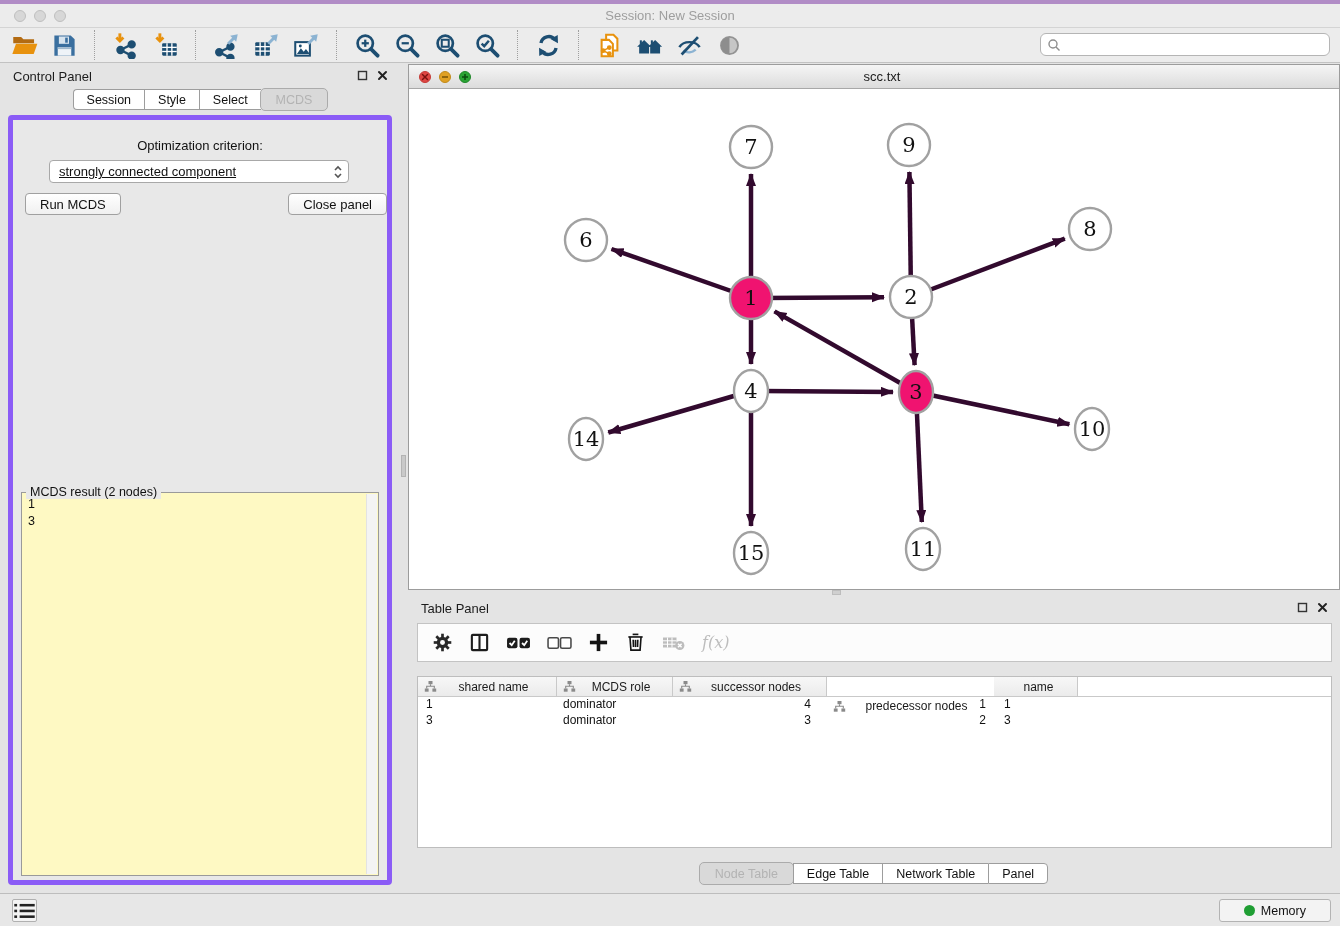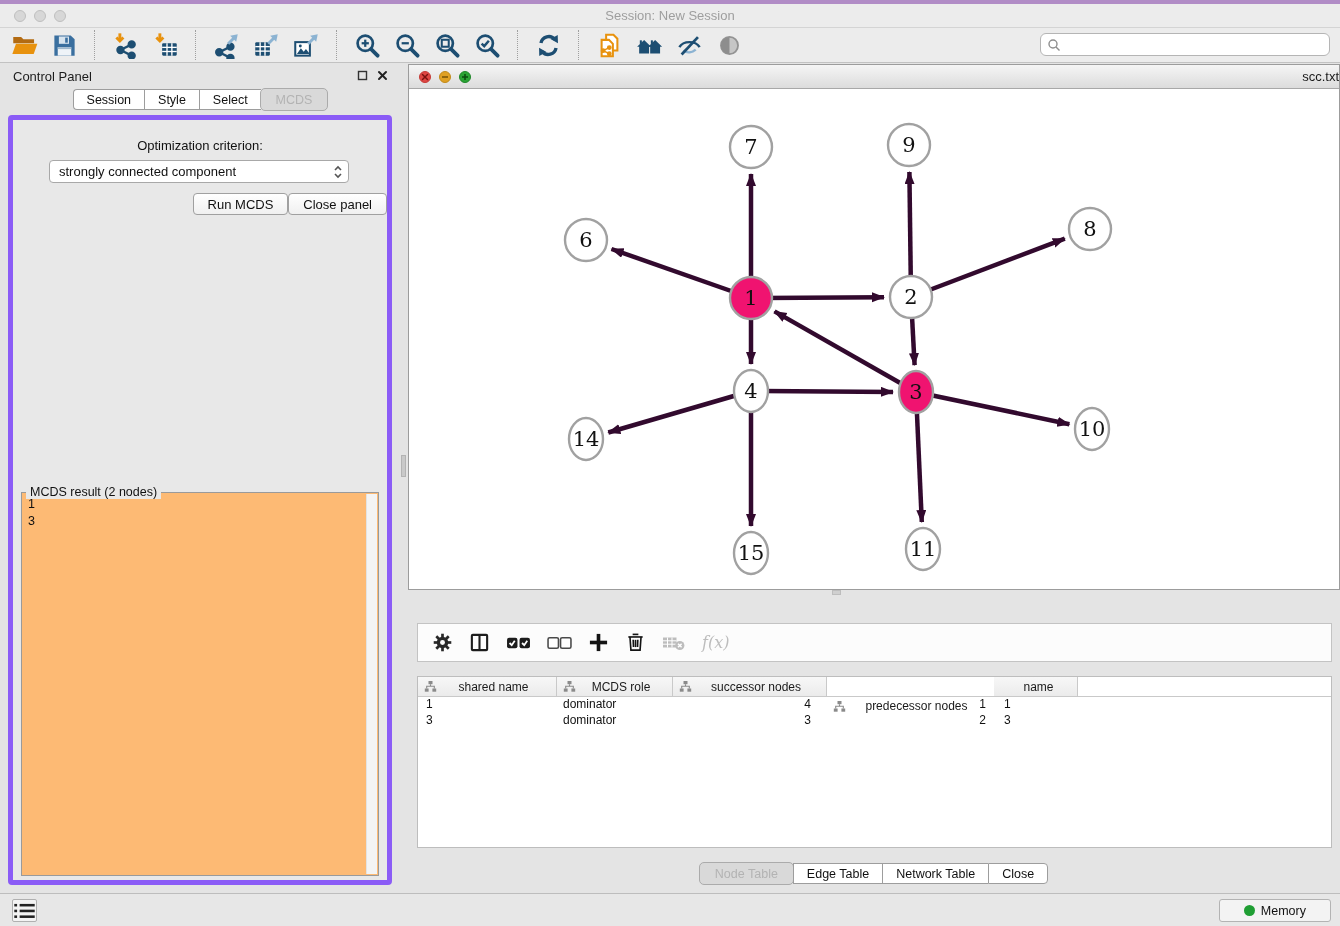--- a/index.html
+++ b/index.html
@@ -29,43 +29,43 @@
   .panel-title { position:absolute; left:13px; top:6px; font-size:13px; color:#1c1c1c; }
   .win-btns { position:absolute; right:12px; top:7px; display:flex; gap:9px; align-items:center; }
   .win-btns svg { width:11px; height:11px; display:block; }
   #cp-tabs, #tp-tabs { display:flex; justify-content:center; position:relative; z-index:2; }
   .tab { background:#fff; border:1px solid #9d9d9d; border-right:none; padding:2px 13px; font-size:12.5px; color:#111; height:21px; line-height:16px; }
   .tab:first-child { border-radius:4px 0 0 4px; }
   .tab:last-child { border-right:1px solid #9d9d9d; border-radius:0 4px 4px 0; }
   .tab.sel { background:#d9d9d9; color:#b3b3b3; border:1px solid #ababab; border-radius:5px; margin:-1px -1px; padding:3px 15px; height:23px; }
   #cp-body { position:absolute; left:8px; right:8px; top:52px; bottom:8px; border:5px solid #8b5cf6; border-radius:4px; background:#e8e8e8; }
   #opt-label { position:absolute; left:0; right:0; top:18px; text-align:center; font-size:13px; color:#111; }
-  #criterion-select { position:absolute; left:36px; right:38px; top:40px; height:23px; background:#fff; border:1px solid #a8a8a8; border-radius:4px; font-size:13px; color:#111; display:flex; align-items:center; padding-left:9px; }
+  #criterion-select { position:absolute; left:36px; right:38px; top:40px; height:23px; background:#fff; border:1px solid #a8a8a8; border-radius:4px; font-size:13px; color:#111; display:flex; align-items:center; padding-left:9px;text-decoration:underline; }
   #criterion-select svg { position:absolute; right:5px; top:3px; width:10px; height:16px; }
-  #cp-buttons { position:absolute; left:12px; right:0; top:73px; display:flex; justify-content:flex-end; }
+  #cp-buttons { position:absolute; left:12px; right:0; top:73px; display:flex; justify-content:space-between; }
   .mac-btn { height:22px; padding:0 14px; font-size:13px; color:#111; background:linear-gradient(#ffffff,#f0f0f0); border:1px solid #a0a0a0; border-radius:4px; font-family:"Liberation Sans",sans-serif; }
-  #result-group { position:absolute; left:8px; right:8px; top:372px; bottom:4px; border:1px solid #9a9a9a; background:#fdba74; }
+  #result-group { position:absolute; left:8px; right:8px; top:372px; bottom:4px; border:1px solid #9a9a9a; background:#fef9c3; }
   #result-legend { position:absolute; top:-8px; left:4px; background:#e8e8e8; padding:0 4px; font-size:12.5px; color:#111; }
   #result-lines { position:absolute; left:0; top:3px; right:12px; bottom:0; font-size:12.5px; color:#111; }
   #result-lines div { padding-left:6px; line-height:17px; }
   #result-scroll { position:absolute; right:1px; top:1px; bottom:1px; width:11px; background:#f4f4f4; border-left:1px solid #e3e3e3; }
 
   
   #divider-v { position:absolute; left:400px; top:63px; width:8px; bottom:33px; background:#e4e4e4; }
   #divider-v .grip { position:absolute; left:1px; top:392px; width:5px; height:22px; background:#c9c9c9; border:1px solid #b3b3b3; }
   #divider-h { position:absolute; left:408px; right:0; top:590px; height:5px; background:#e4e4e4; }
   #divider-h .grip { position:absolute; left:424px; top:0; width:9px; height:5px; background:#cfcfcf; border:1px solid #bdbdbd; }
 
   
   #net-window { position:absolute; left:408px; top:64px; width:932px; height:526px; border:1px solid #9c9c9c; background:#fff; }
   #nw-titlebar { position:absolute; left:0; right:0; top:0; height:24px; background:linear-gradient(#f5f5f5,#dcdcdc); border-bottom:1px solid #a8a8a8; }
   #traffic-net { position:absolute; left:10px; top:6px; display:flex; gap:8px; }
   .tlc { width:12px; height:12px; border-radius:50%; display:flex; align-items:center; justify-content:center; }
   .tlc svg { width:8px; height:8px; }
-  #nw-title { position:absolute; left:16px; right:0; top:0; height:24px; line-height:24px; text-align:right; font-size:13px; color:#1a1a1a; }
+  #nw-title { position:absolute; left:16px; right:0; top:0; height:24px; line-height:24px; text-align:center; font-size:13px; color:#1a1a1a; }
   #nw-canvas { position:absolute; left:0; right:0; top:24px; bottom:0; background:#fff; overflow:hidden; }
 
   
   #table-panel { position:absolute; left:408px; top:595px; right:0; bottom:33px; background:#e4e4e4; }
   #tp-toolbar { position:absolute; left:9px; right:8px; top:28px; height:39px; background:#fcfcfc; border:1px solid #c3c3c3; display:flex; align-items:center; padding-left:14px; gap:16px; }
   .tp-icon { display:flex; align-items:center; justify-content:center; height:24px; }
   .fx-label { font-family:"DejaVu Serif", serif; font-style:italic; font-size:16px; color:#bdbdbd; }
   #tp-table { position:absolute; left:9px; right:8px; top:81px; height:172px; background:#fff; border:1px solid #bdbdbd; overflow:hidden; }
   #tp-head { display:flex; height:20px; border-bottom:1px solid #c9c9c9; }
   .th { display:flex; align-items:center; background:linear-gradient(#f7f7f7,#ebebeb); border-right:1px solid #c9c9c9; font-size:12px; color:#1a1a1a; padding-left:6px; }
@@ -418,20 +418,32 @@
             <g>
               <ellipse cx="514" cy="460" rx="17" ry="21" fill="#ffffff" stroke="#a1a1a1" stroke-width="2.4"></ellipse>
               <text x="514" y="460" dy="0.35em" text-anchor="middle" font-family="&quot;DejaVu Serif&quot;, serif" font-size="21" fill="#111">11</text>
             </g>
           </g>
         </svg>
     </div>
   </div>
 
   <div id="table-panel">
+    <div class="panel-header">
+      <span class="panel-title">Table Panel</span>
+      <span class="win-btns">
+        <svg viewBox="0 0 11 11" fill="none" stroke="#333" stroke-width="1.4">
+            <rect x="1.5" y="1.5" width="8" height="8"></rect>
+          </svg>
+        <svg viewBox="0 0 11 11" stroke="#222" stroke-width="2" stroke-linecap="round">
+            <line x1="2" y1="2" x2="9" y2="9"></line>
+            <line x1="9" y1="2" x2="2" y2="9"></line>
+          </svg>
+      </span>
+    </div>
     <div id="tp-toolbar">
         <div class="tp-icon">
           <svg viewBox="0 0 22 22" width="21" height="21" xmlns="http://www.w3.org/2000/svg">
             <g fill="#282828">
               <rect x="9.6" y="1.8" width="2.8" height="18.4"></rect>
               <rect x="9.6" y="1.8" width="2.8" height="18.4" transform="rotate(45 11 11)"></rect>
               <rect x="9.6" y="1.8" width="2.8" height="18.4" transform="rotate(90 11 11)"></rect>
               <rect x="9.6" y="1.8" width="2.8" height="18.4" transform="rotate(135 11 11)"></rect>
               <circle cx="11" cy="11" r="6"></circle>
             </g>
@@ -576,21 +588,21 @@
             <div class="td" style="width: 154px; text-align: right; padding-right: 16px;">3</div>
             <div class="td" style="width: 167px; text-align: right; padding-right: 8px;">2</div>
             <div class="td" style="width: 84px; text-align: left; padding-left: 10px;">3</div>
           </div>
         </div>
     </div>
     <div id="tp-tabs">
         <div class="tab sel">Node Table</div>
         <div class="tab">Edge Table</div>
         <div class="tab">Network Table</div>
-        <div class="tab">Close</div>
+        <div class="tab">Panel</div>
       </div>
   </div>
 
   <div id="status-bar">
     <div id="list-btn">
       <svg viewBox="0 0 18 14" stroke="#222" stroke-width="2">
         <line x1="1" y1="2.5" x2="3.2" y2="2.5"></line>
           <line x1="5.2" y1="2.5" x2="17" y2="2.5"></line>
         <line x1="1" y1="7" x2="3.2" y2="7"></line>
           <line x1="5.2" y1="7" x2="17" y2="7"></line>

